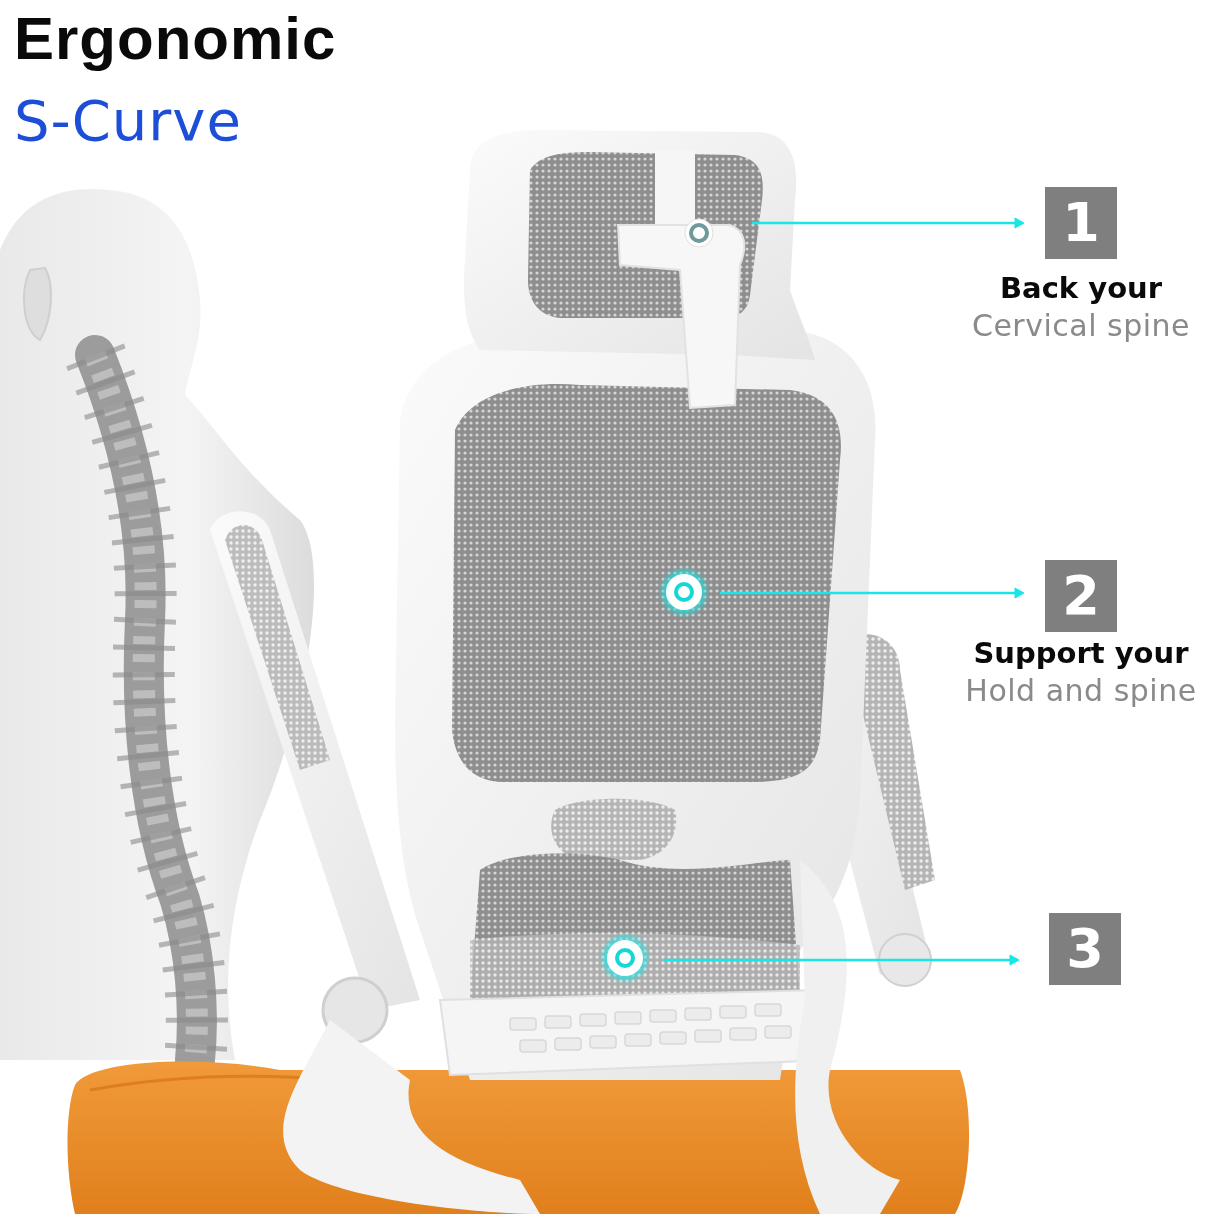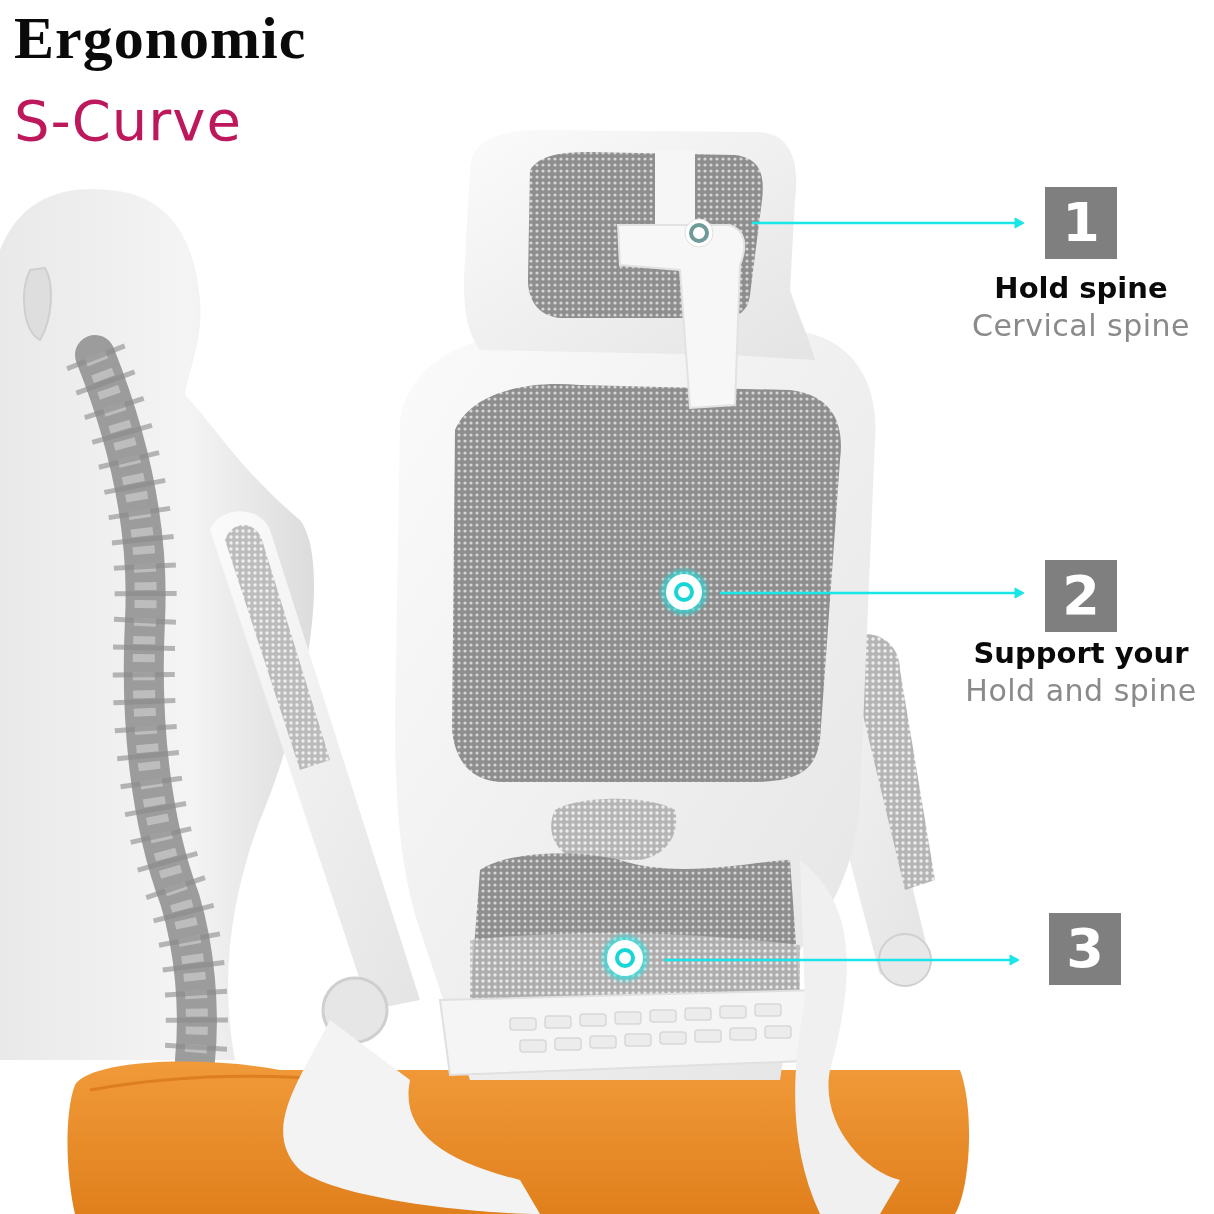--- a/index.html
+++ b/index.html
@@ -1,19 +1,19 @@
 <!DOCTYPE html>
 <html><head>
 <meta charset="utf-8">
 <style>
   html, body { margin:0; padding:0; background:#ffffff; }
   body { width:1214px; height:1214px; position:relative; overflow:hidden; font-family:"DejaVu Sans", sans-serif; }
   .abs { position:absolute; }
-  .title-main { left:14px; top:4px; font-family:Liberation Serif, serif; font-weight:bold; font-size:60px; color:#0a0a0a; letter-spacing:1px; }
-  .title-sub { left:14px; top:88px; font-family:"DejaVu Sans", sans-serif; font-weight:normal; font-size:56px; color:#be185d; letter-spacing:1px; }
+  .title-main { left:14px; top:4px; font-family:Liberation Sans, sans-serif; font-weight:bold; font-size:60px; color:#0a0a0a; letter-spacing:1px; }
+  .title-sub { left:14px; top:88px; font-family:"DejaVu Sans", sans-serif; font-weight:normal; font-size:56px; color:#1d4ed8; letter-spacing:1px; }
   .illus { left:0; top:0; width:1214px; height:1214px; }
   .callout { width:260px; text-align:center; }
   .num-box { width:72px; height:72px; margin:0 auto; background:#7f7f7f; color:#ffffff; font-weight:bold; font-size:54px; line-height:72px; text-align:center; }
   .callout-head { font-weight:bold; font-size:29px; color:#0a0a0a; margin-top:10px; line-height:38px; white-space:nowrap; }
   .callout-sub { font-size:30px; color:#8a8a8a; line-height:38px; white-space:nowrap; letter-spacing:0.5px; }
 </style>
 </head>
 <body>
 
 <svg class="abs illus" viewBox="0 0 1214 1214" xmlns="http://www.w3.org/2000/svg">
@@ -138,21 +138,21 @@
     <line x1="664" y1="960" x2="1010" y2="960" stroke-width="2.5"></line>
     <polygon points="1010,955 1019,960 1010,965"></polygon>
   </g>
 </svg>
 
 <div class="abs title-main">Ergonomic</div>
 <div class="abs title-sub">S-Curve</div>
 
 <div class="abs callout" style="left:951px; top:187px;">
   <div class="num-box">1</div>
-  <div class="callout-head">Hold spine</div>
+  <div class="callout-head">Back your</div>
   <div class="callout-sub">Cervical spine</div>
 </div>
 
 <div class="abs callout" style="left:951px; top:560px;">
   <div class="num-box">2</div>
   <div class="callout-head" style="margin-top:2px;text-align:center;">Support your</div>
   <div class="callout-sub">Hold and spine</div>
 </div>
 
 <div class="abs callout" style="left:955px; top:913px;">

